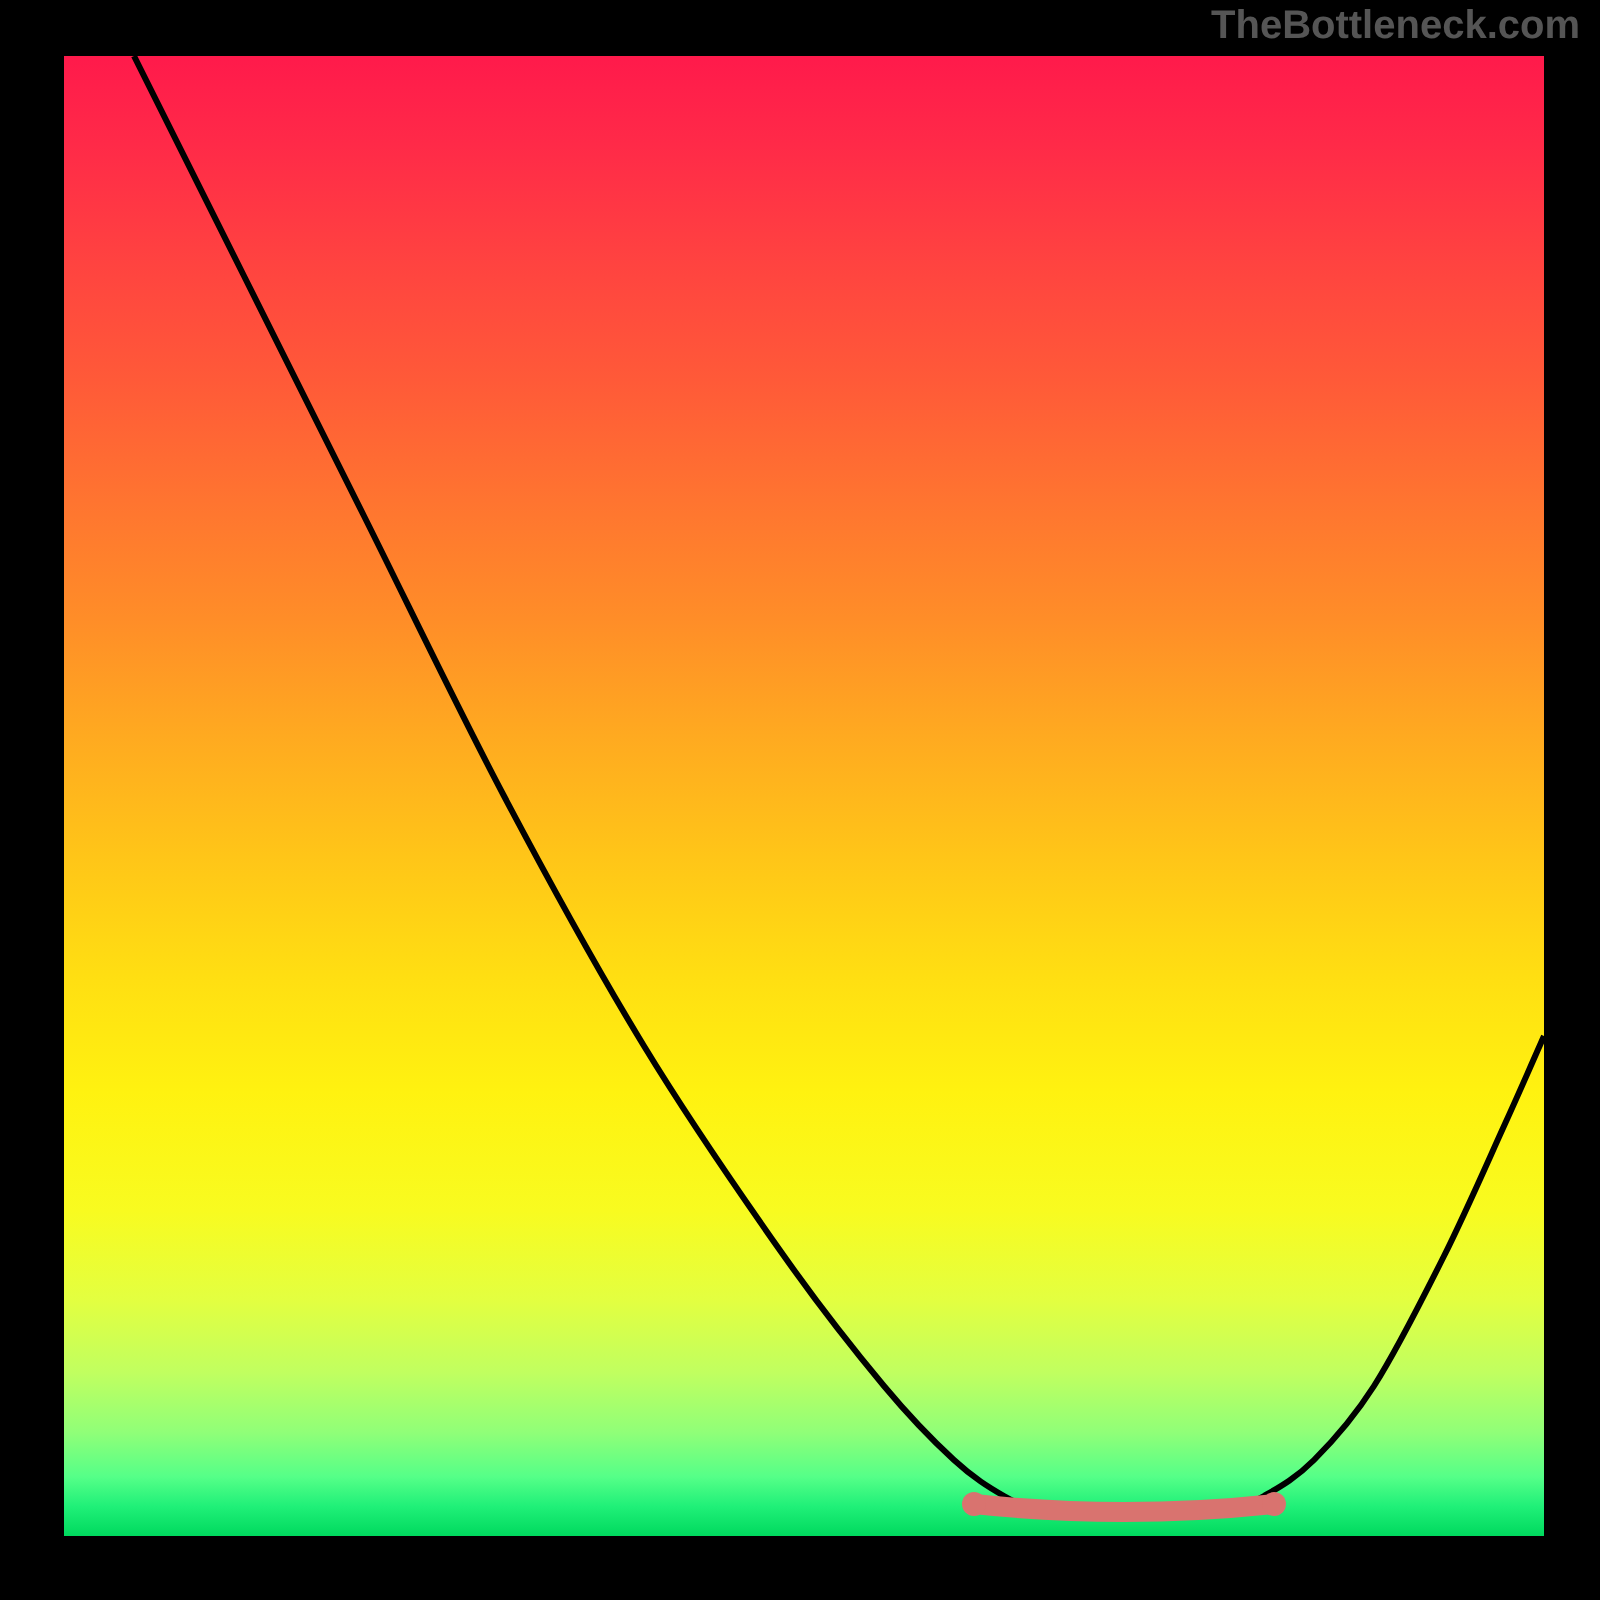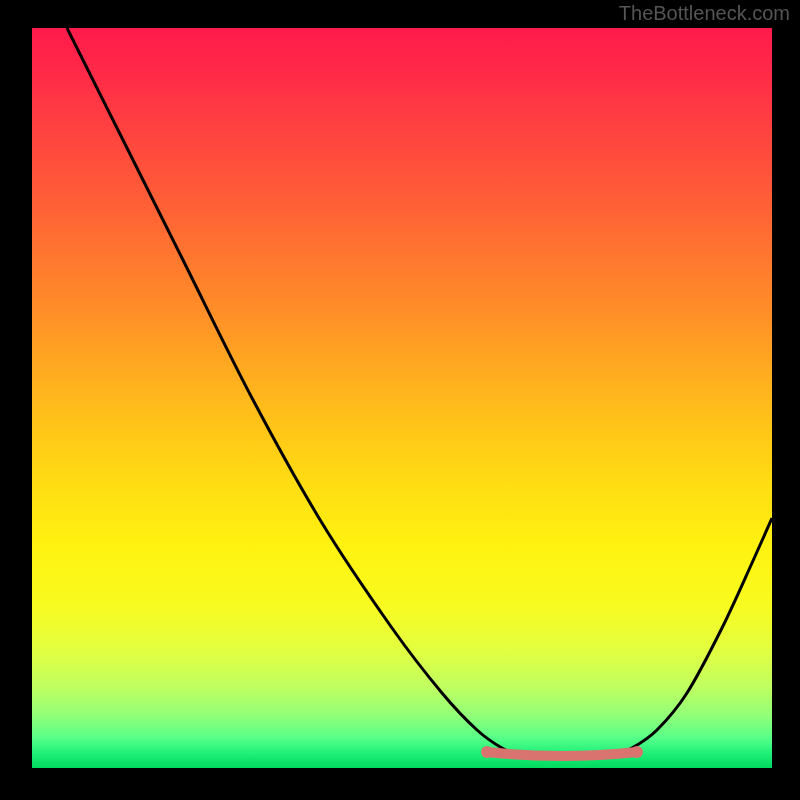--- a/index.html
+++ b/index.html
@@ -10,21 +10,21 @@
     position: relative;
     font-family: Arial, sans-serif;
     overflow: hidden;
   }
   .attribution {
     position: absolute;
     top: 2px;
     right: 10px;
     color: #555;
     font-size: 20px;
-    font-weight: 400;
+    font-weight: 700;
     z-index: 10;
   }
   .plot-area {
     position: absolute;
     left: 32px;
     top: 28px;
     width: 740px;
     height: 740px;
     overflow: hidden;
   }

